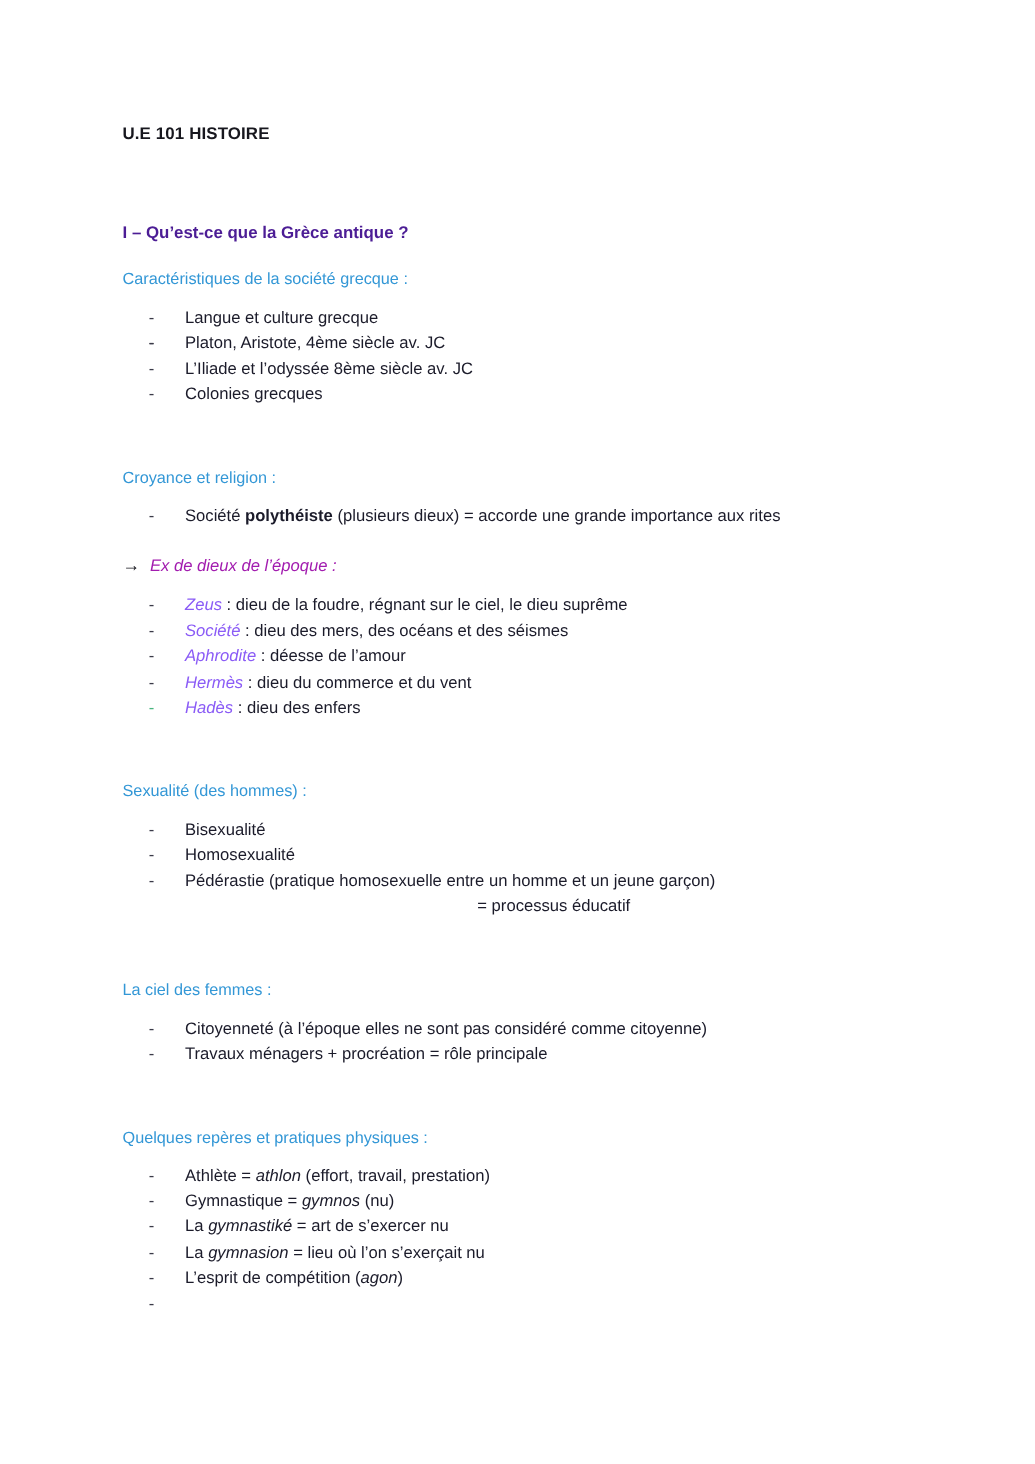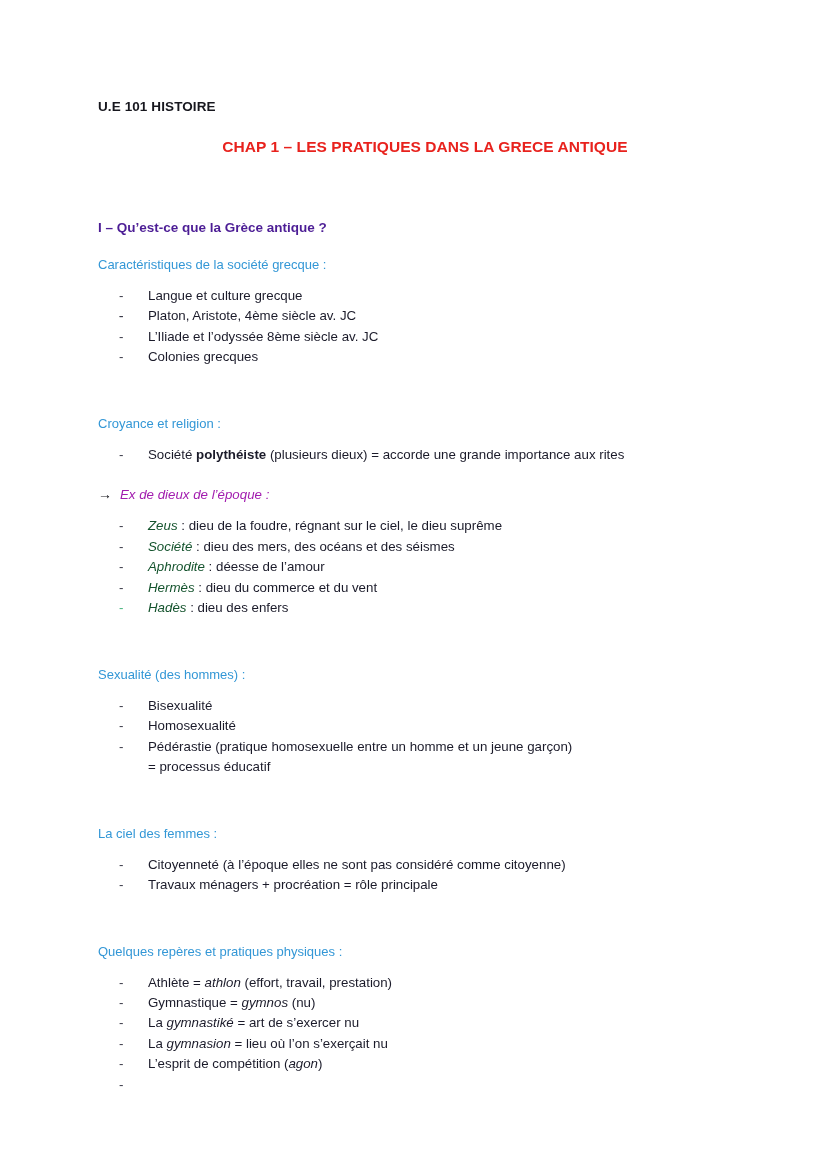--- a/index.html
+++ b/index.html
@@ -89,37 +89,37 @@
   }
   ul.dash-list li .dash {
     position: absolute;
     left: 21px;
     top: 0;
     color: #3a3a48;
   }
   ul.dash-list li.green-dash .dash { color: #49b57f; }
   ul.dash-list li .cont-line {
     display: block;
+    text-align: center;
   }
   .term-green {
-    color: #14532d;
+    color: #8b5cf6;
     font-style: italic;
   }
   .term-italic { font-style: italic; }
   .term-bold { font-weight: bold; }
 </style>
 </head>
 <body>
 
 <div class="page">
   <div class="content">
 
     <div class="doc-code">U.E 101 HISTOIRE</div>
 
-    <h1 class="chapter-title">CHAP 1 – LES PRATIQUES DANS LA GRECE ANTIQUE</h1>
 
     <h2 class="section-title">I – Qu’est-ce que la Grèce antique ?</h2>
 
     <h3 class="subheading">Caractéristiques de la société grecque :</h3>
     <ul class="dash-list">
       <li><span class="dash">-</span><span>Langue et culture grecque</span></li>
       <li><span class="dash">-</span></li>
       <li><span class="dash">-</span><span>Platon, Aristote, 4ème siècle av. JC</span></li>
       <li><span class="dash">-</span><span>L’Iliade et l’odyssée 8ème siècle av. JC</span></li>
       <li><span class="dash">-</span><span>Colonies grecques</span></li>

